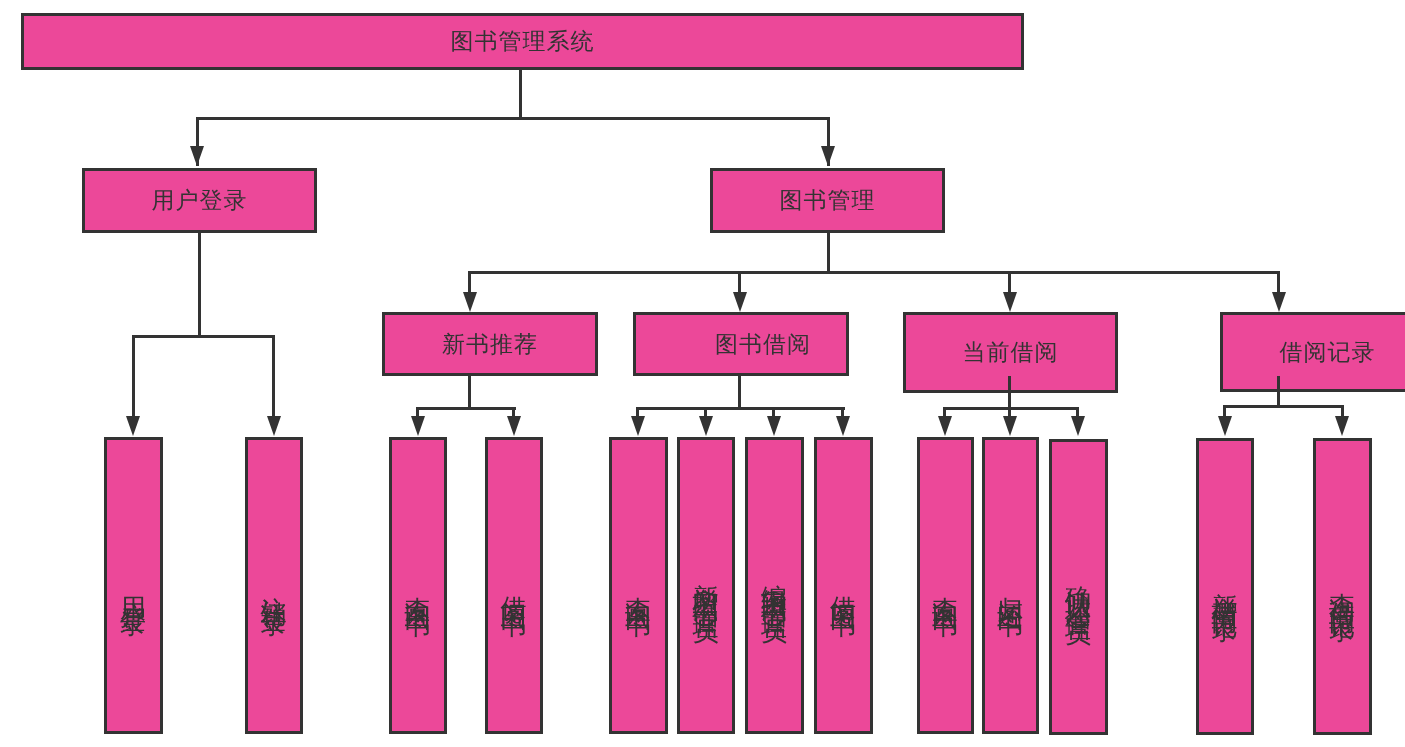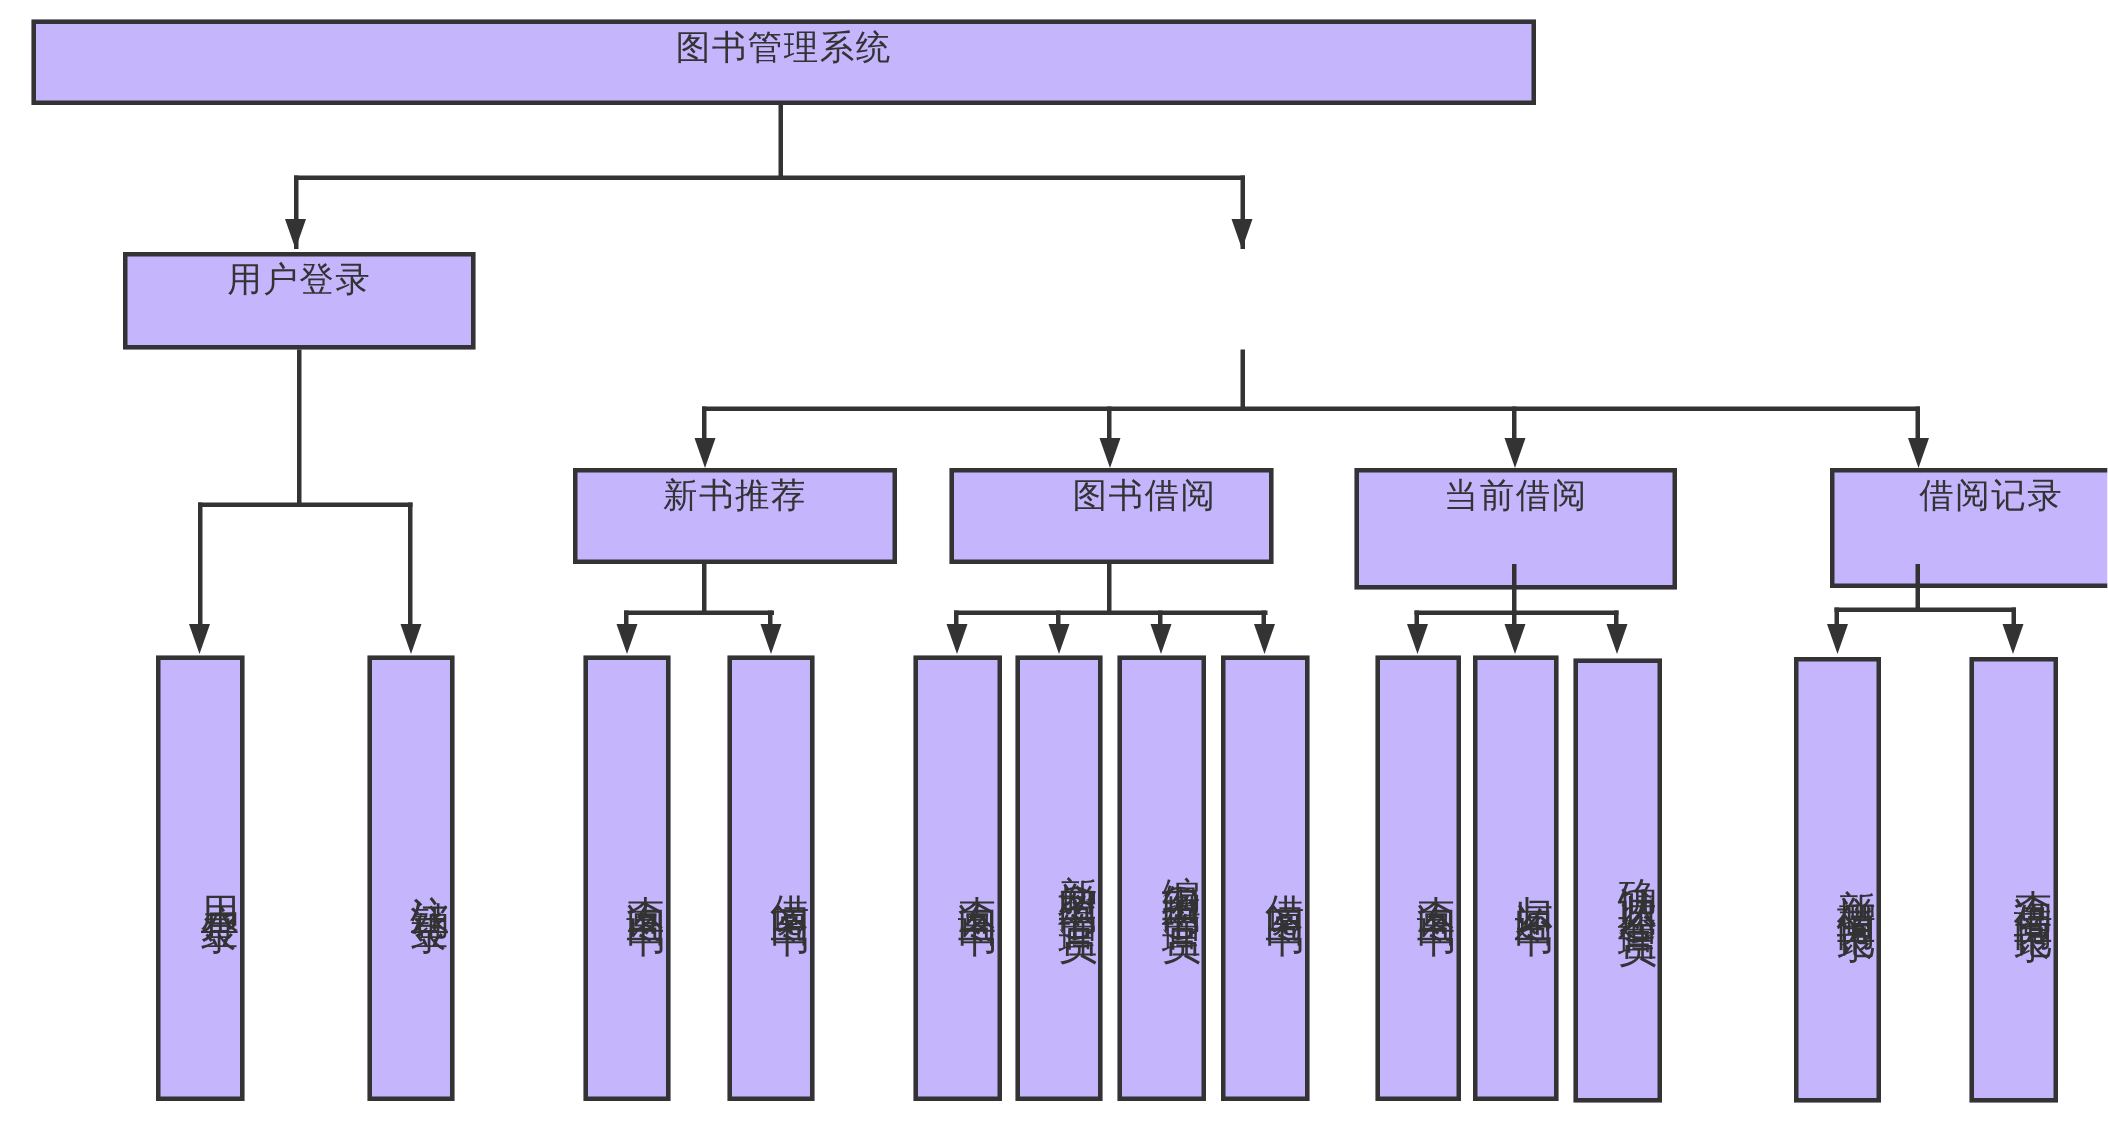--- a/index.html
+++ b/index.html
@@ -7,22 +7,22 @@
     position:relative;
     width:1405px;height:747px;
     background:var(--bg,#fff);
     font-family:"Liberation Sans","DejaVu Sans",sans-serif;
     overflow:hidden;
   }
   .box{
     position:absolute;
     box-sizing:border-box;
     border:3px solid var(--line,#333);
-    background:#c4b5fd;
-    display:flex;justify-content:center;
+    background:#ec4899;
+    display:flex;align-items:center;justify-content:center;
     color:var(--text,#333);
   }
   .hbox{font-size:23px;letter-spacing:1px;white-space:nowrap;}
   .vbox{
     writing-mode:vertical-rl;
     text-orientation:mixed;
     font-size:26px;
     letter-spacing:5px;
     line-height:1;
   }
@@ -54,20 +54,23 @@
 
   <div class="line" style="left:519px;top:70px;width:3px;height:50px;"></div>
   <div class="line" style="left:196px;top:117px;width:634px;height:3px;"></div>
   <div class="line" style="left:196px;top:117px;width:3px;height:49px;"></div>
   <div class="arrow" style="left:197px;top:146px;"></div>
   <div class="line" style="left:827px;top:117px;width:3px;height:49px;"></div>
   <div class="arrow" style="left:828px;top:146px;"></div>
 
   <div class="box hbox" style="left:82px;top:168px;width:235px;height:65px;">
     <span>用户登录</span>
+  </div>
+  <div class="box hbox" style="left:710px;top:168px;width:235px;height:65px;">
+    <span>图书管理</span>
   </div>
 
   <div class="line" style="left:198px;top:233px;width:3px;height:104px;"></div>
   <div class="line" style="left:132px;top:335px;width:143px;height:3px;"></div>
   <div class="line" style="left:132px;top:335px;width:3px;height:85px;"></div>
   <div class="arrow" style="left:133px;top:416px;"></div>
   <div class="line" style="left:272px;top:335px;width:3px;height:85px;"></div>
   <div class="arrow" style="left:274px;top:416px;"></div>
 
   <div class="line" style="left:827px;top:233px;width:3px;height:40px;"></div>

